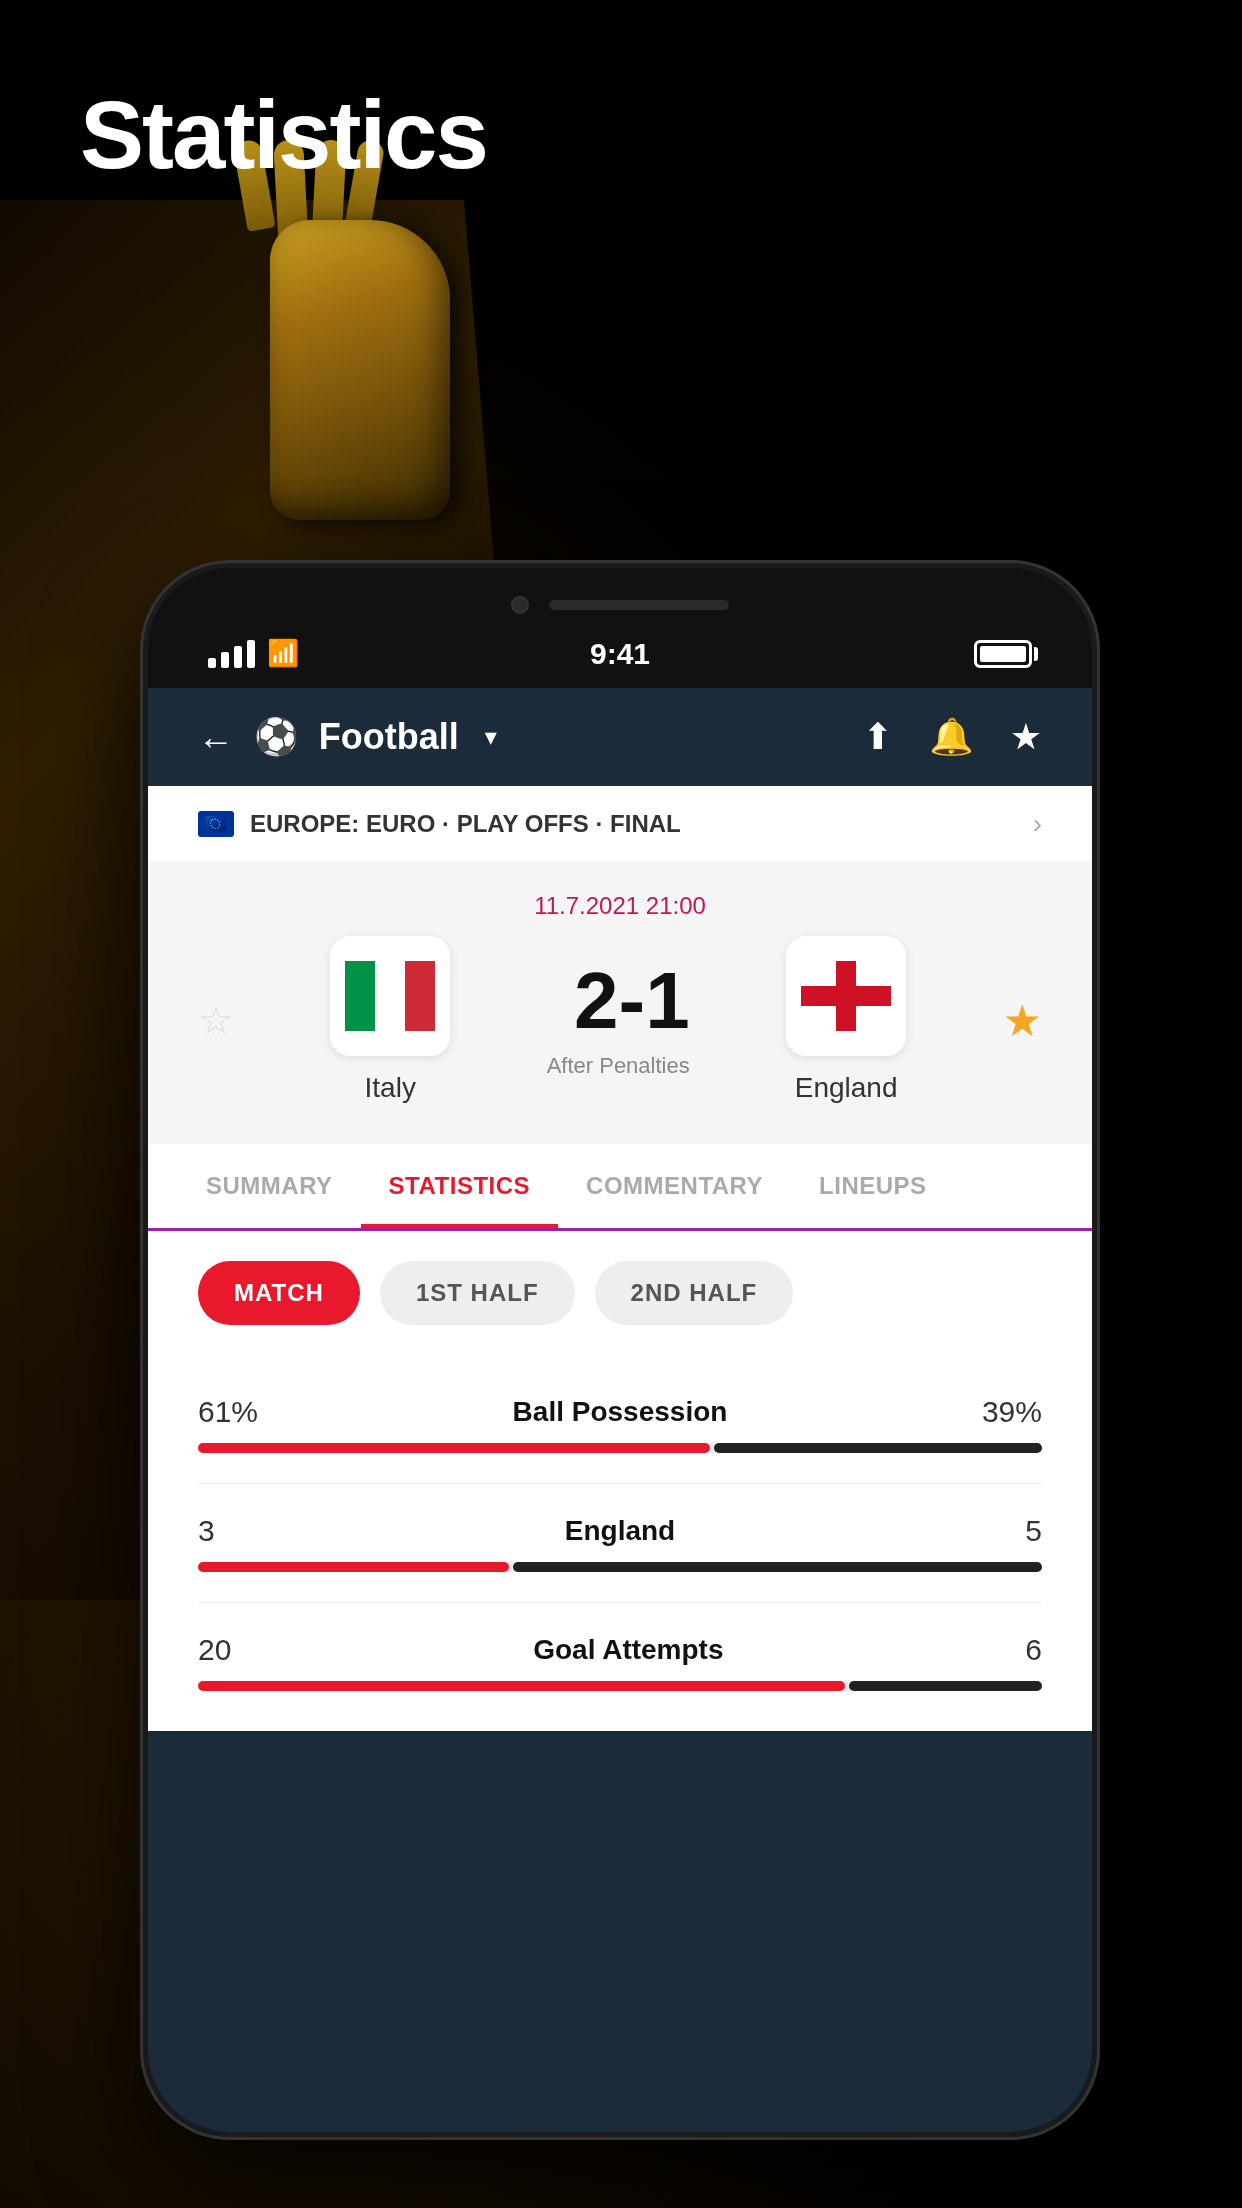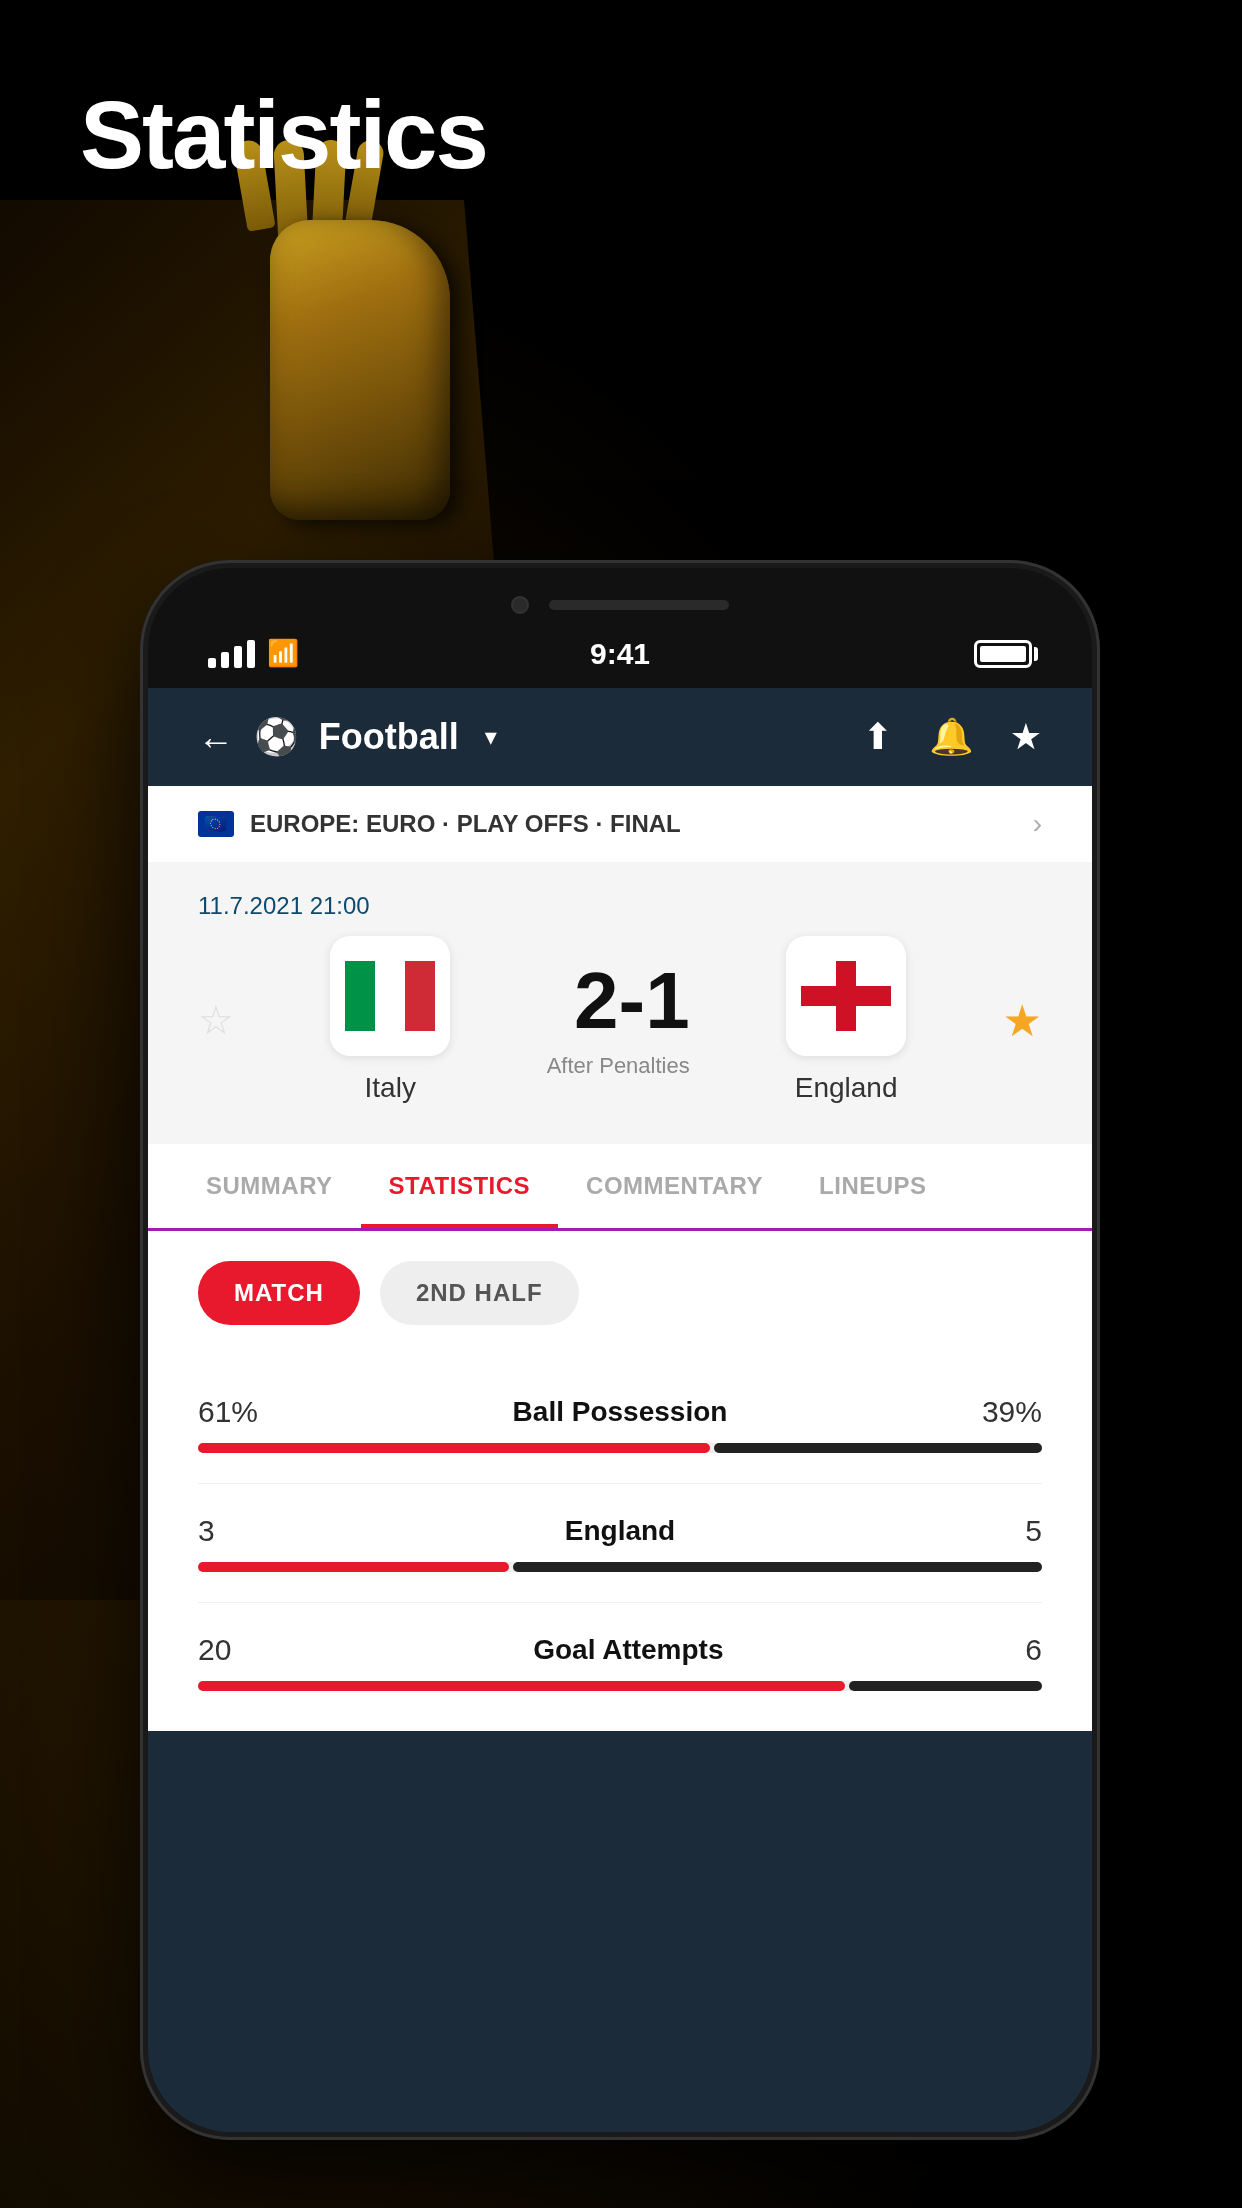--- a/index.html
+++ b/index.html
@@ -296,21 +296,22 @@
       font-size: 28px;
     }
 
     
     .match-card {
       background: #f5f5f5;
       padding: 30px 50px 40px;
     }
 
     .match-date {
-      color: #0c4a6e;
+      text-align: center;
+      color: #be185d;
       font-size: 24px;
       margin-bottom: 16px;
     }
 
     .match-row {
       display: flex;
       align-items: center;
       justify-content: space-between;
     }
 
@@ -618,20 +619,21 @@
 
       <div class="tabs-bar">
         <div class="tab-item">SUMMARY</div>
         <div class="tab-item active">STATISTICS</div>
         <div class="tab-item">COMMENTARY</div>
         <div class="tab-item">LINEUPS</div>
       </div>
 
       <div class="filter-bar">
         <button class="filter-btn active">MATCH</button>
+        <button class="filter-btn inactive">1ST HALF</button>
         <button class="filter-btn inactive">2ND HALF</button>
       </div>
 
       <div class="stats-area">
 
         <div class="stat-row">
           <div class="stat-labels">
             <span class="stat-value-left">61%</span>
             <span class="stat-name">Ball Possession</span>
             <span class="stat-value-right">39%</span>

